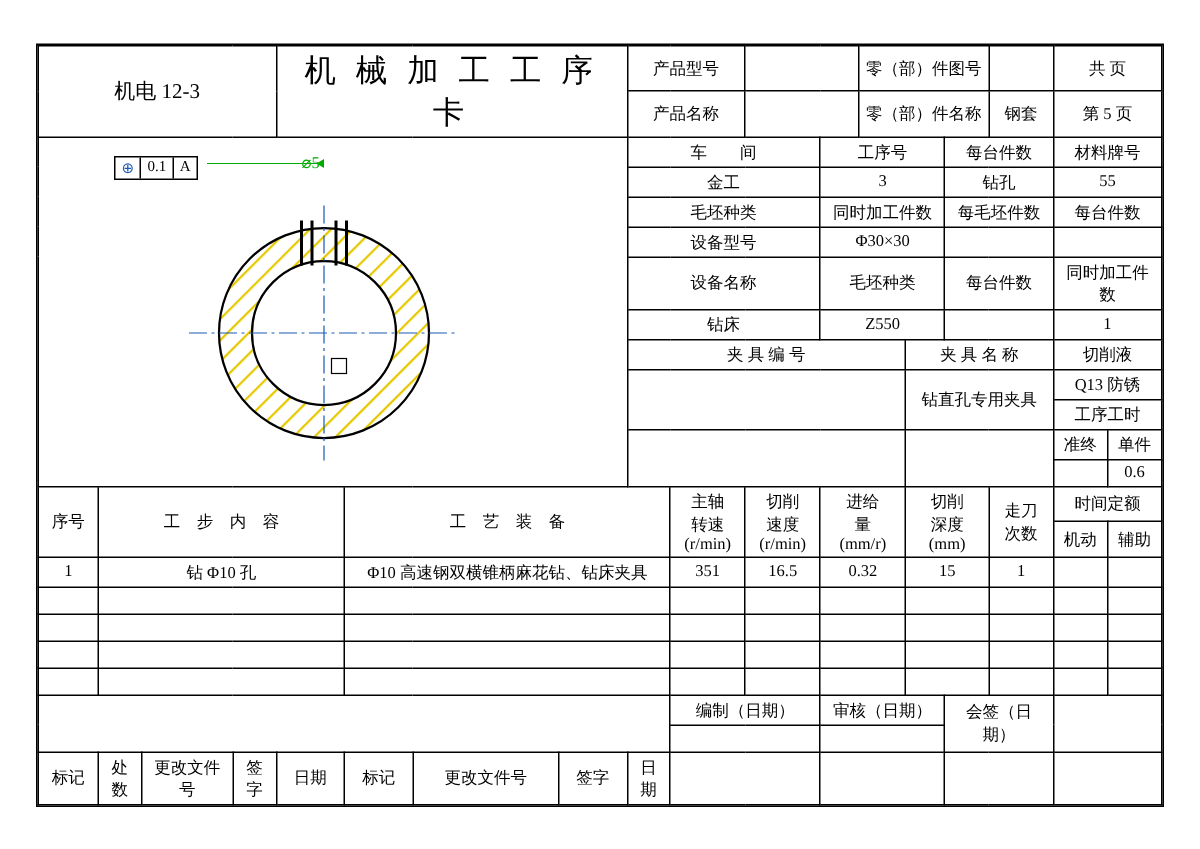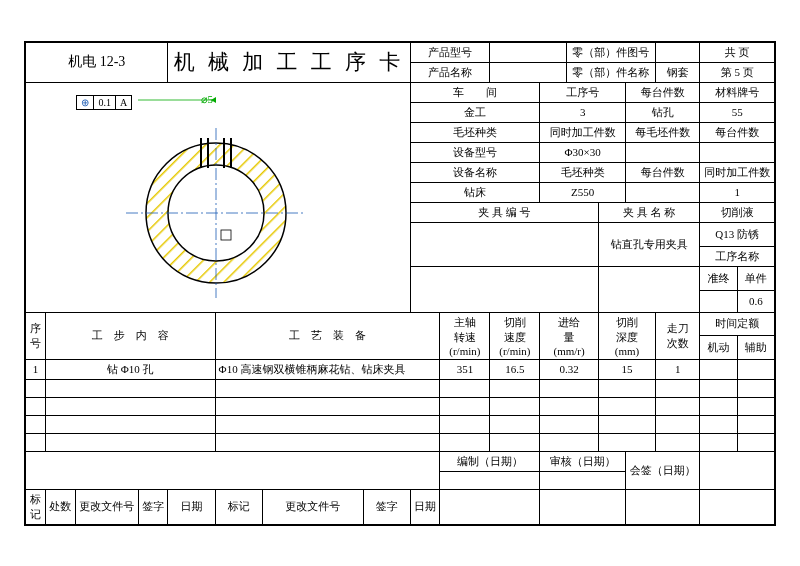--- a/index.html
+++ b/index.html
@@ -1,21 +1,21 @@
 <!DOCTYPE html>
 <html><head>
 <meta charset="utf-8">
 <style>
   body{margin:0;background:#fff;font-family:"SimSun","Microsoft YaHei",serif;font-size:11px;color:#000;display:flex;justify-content:center;align-items:center;height:566px;width:800px}
   .sheet{border:1.5px solid #000;width:750px}
   table{border-collapse:collapse;width:100%}
   td{border:1px solid #000;padding:2px 3px;text-align:center;vertical-align:middle;height:18px;box-sizing:border-box}
   .title{font-size:21px;letter-spacing:4px;font-weight:normal}
   .big{font-size:14px}
-  .left{text-align:left}
+  .left{text-align:center}
   .blue{color:#1a5ab4}
   .diagram{position:relative;height:230px}
   svg{position:absolute;top:0;left:0}
   .tol{position:absolute;top:12px;left:50px;border:1px solid #000;display:flex;font-size:10px}
   .tol span{padding:1px 4px;border-right:1px solid #000}
   .tol span:last-child{border-right:none}
 </style>
 </head>
 <body>
 
@@ -112,36 +112,36 @@
     <td colspan="5">夹 具 编 号</td>
     <td colspan="4">夹 具 名 称</td>
     <td colspan="2">切削液</td>
   </tr>
   <tr>
     <td colspan="5" rowspan="2"></td>
     <td colspan="4" rowspan="2">钻直孔专用夹具</td>
     <td colspan="2">Q13 防锈</td>
   </tr>
   <tr>
-    <td colspan="2">工序名称</td>
+    <td colspan="2">工序工时</td>
   </tr>
   <tr>
     <td colspan="5" rowspan="3"></td>
     <td colspan="4" rowspan="3"></td>
     <td>准终</td>
     <td>单件</td>
   </tr>
   <tr>
     <td rowspan="2"></td>
     <td rowspan="2">0.6</td>
   </tr>
   <tr></tr>
 
   <tr>
-    <td rowspan="2" style="width:20px">序号</td>
+    <td rowspan="2" style="width:40px">序号</td>
     <td colspan="4" rowspan="2">工　步　内　容</td>
     <td colspan="4" rowspan="2">工　艺　装　备</td>
     <td rowspan="2" style="width:50px"><span>主轴</span><br><span>转速</span><br><span>(r/min)</span></td>
     <td rowspan="2" style="width:50px"><span>切削</span><br><span>速度</span><br><span>(r/min)</span></td>
     <td colspan="2" rowspan="2" style="width:50px"><span>进给</span><br><span>量</span><br><span>(mm/r)</span></td>
     <td colspan="2" rowspan="2" style="width:42px"><span>切削</span><br><span>深度</span><br><span>(mm)</span></td>
     <td colspan="2" rowspan="2" style="width:38px"><span>走刀</span><br><span>次数</span></td>
     <td colspan="2">时间定额</td>
   </tr>
   <tr>

